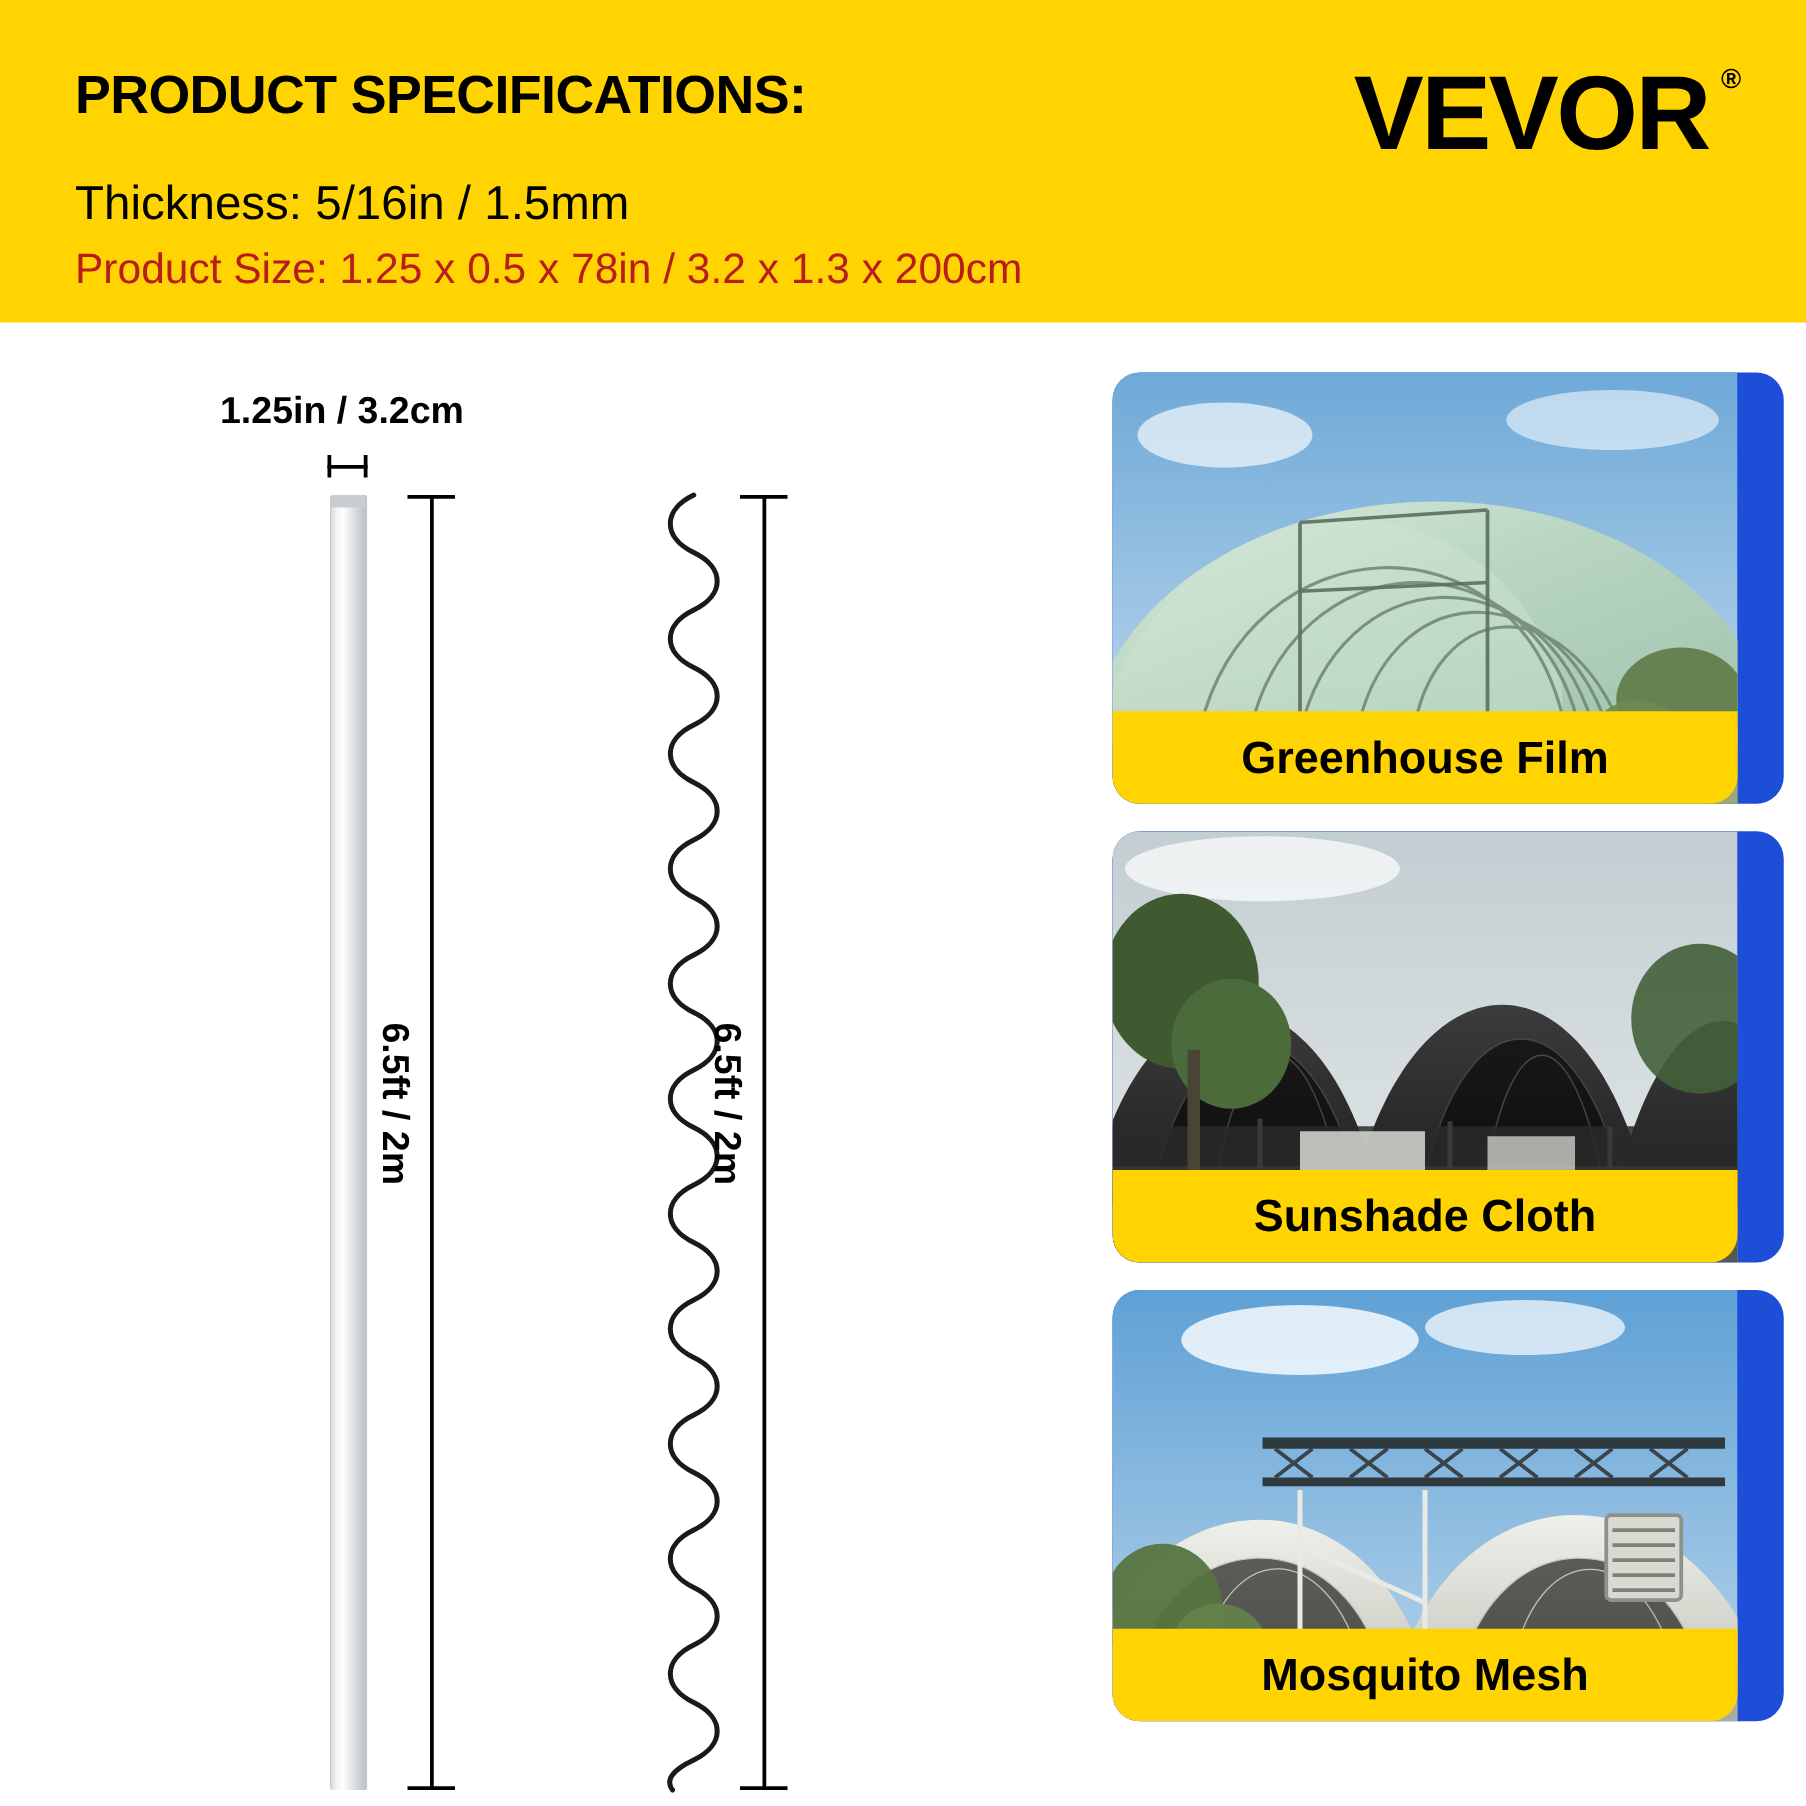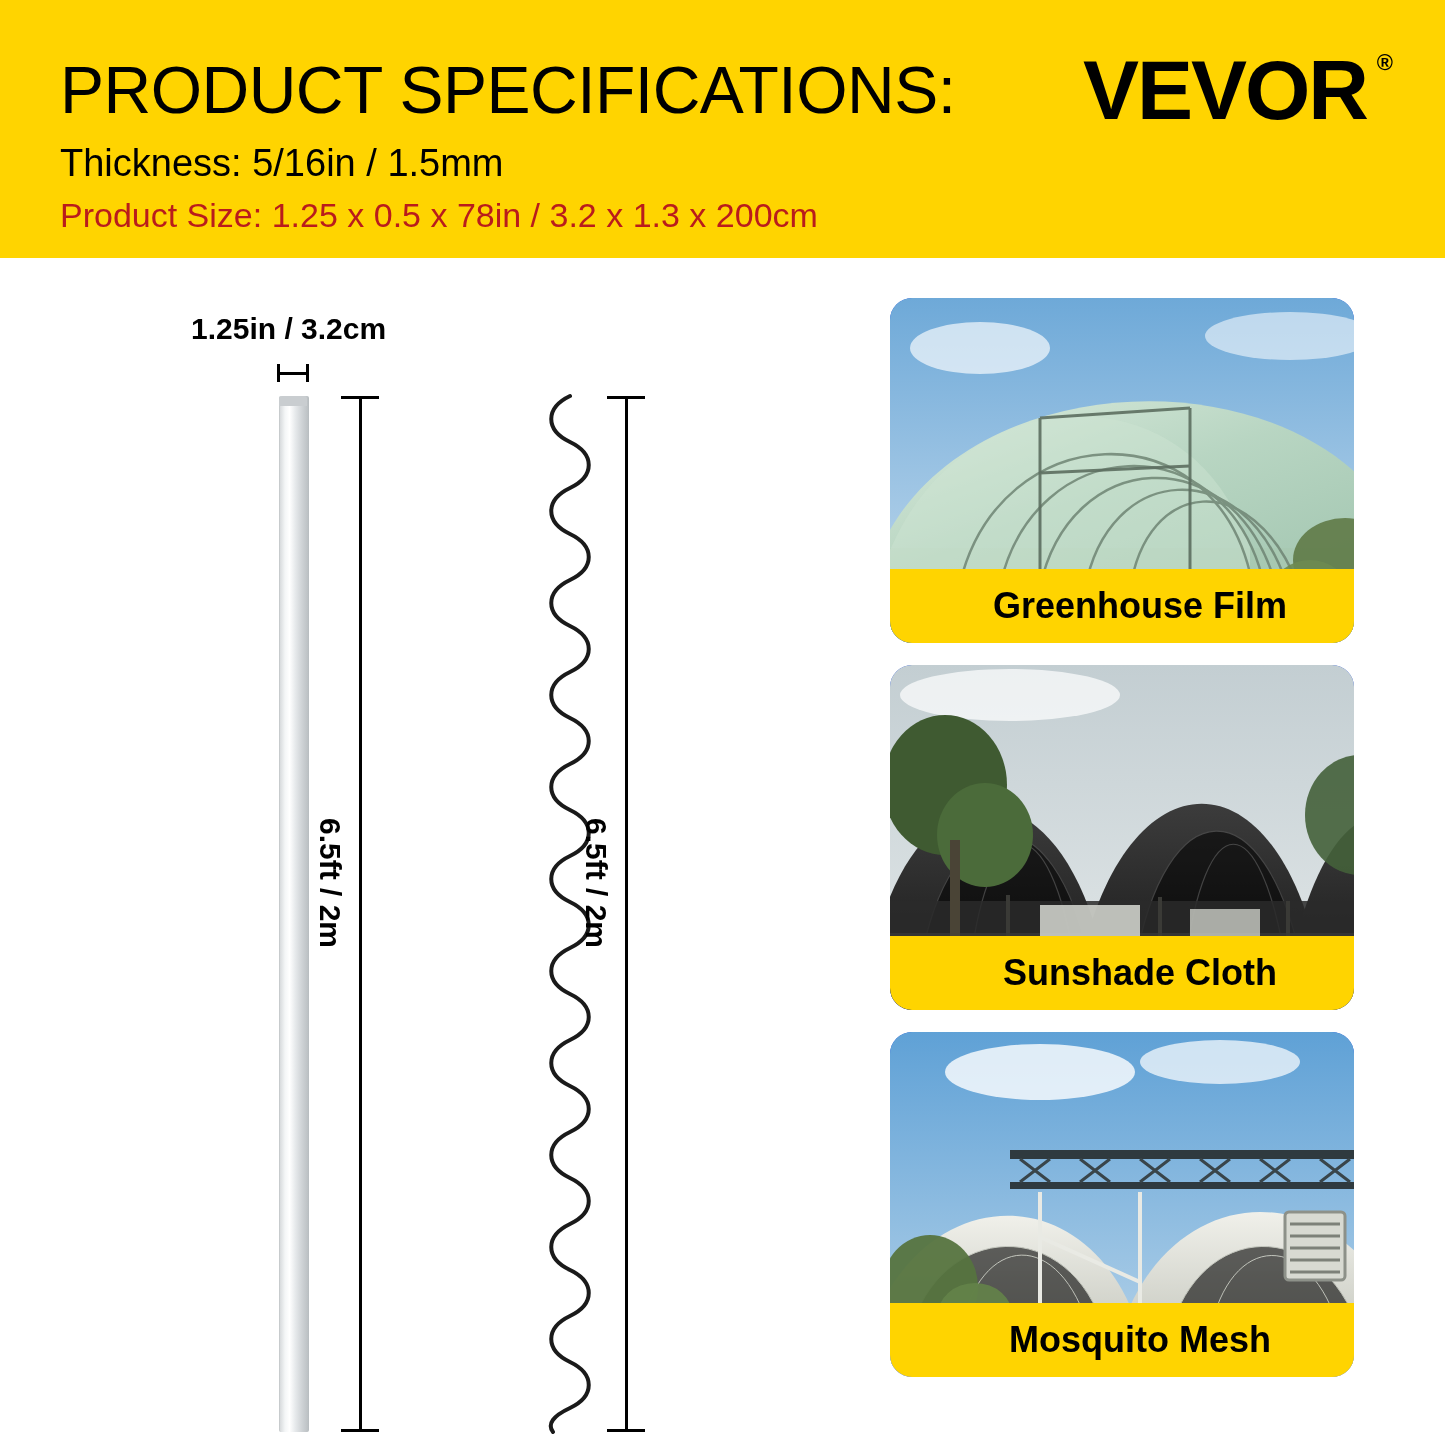--- a/index.html
+++ b/index.html
@@ -23,22 +23,22 @@
     top: 0;
     width: 1445px;
     height: 258px;
     background: #FFD400;
     box-sizing: border-box;
   }
   .header-title {
     position: absolute;
     left: 60px;
     top: 52px;
-    font-size: 66px;
-    font-weight: normal;
+    font-size: 43px;
+    font-weight: bold;
     letter-spacing: -0.5px;
     color: #000;
     white-space: nowrap;
   }
   .spec-line-1 {
     position: absolute;
     left: 60px;
     top: 142px;
     font-size: 38px;
     color: #000;
@@ -69,21 +69,21 @@
     right: 52px;
     top: 50px;
     font-size: 22px;
     font-weight: bold;
     color: #000;
   }
 
   
   .diagram {
     position: absolute;
-    left: 15px;
+    left: 0;
     top: 258px;
     width: 860px;
     height: 1187px;
   }
 
   .width-label {
     position: absolute;
     left: 176px;
     top: 54px;
     font-size: 30px;
@@ -203,21 +203,21 @@
 
   
   .cards {
     position: absolute;
     left: 890px;
     top: 298px;
     width: 505px;
   }
   .card {
     position: relative;
-    width: 464px;
+    width: 537px;
     height: 345px;
     border-radius: 22px;
     overflow: hidden;
     margin-bottom: 22px;
     background: #1d4ed8;
   }
   .card-photo {
     position: absolute;
     left: 0; top: 0;
     width: 500px;

